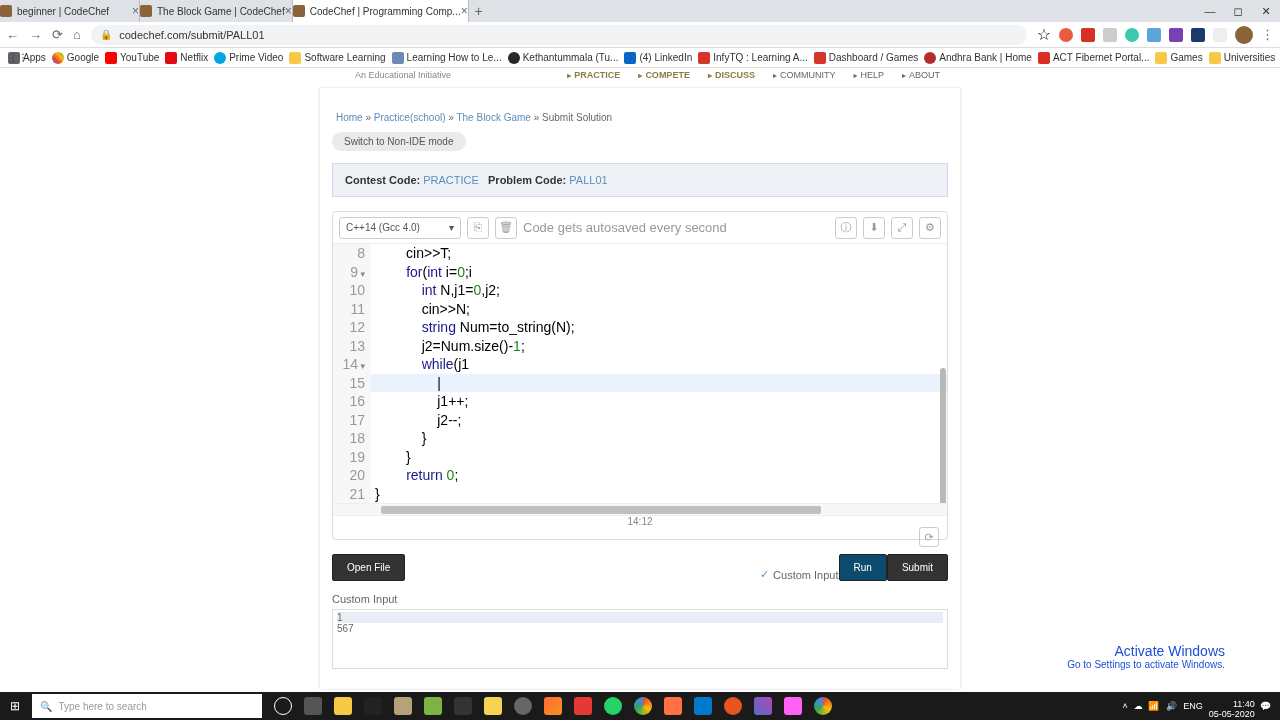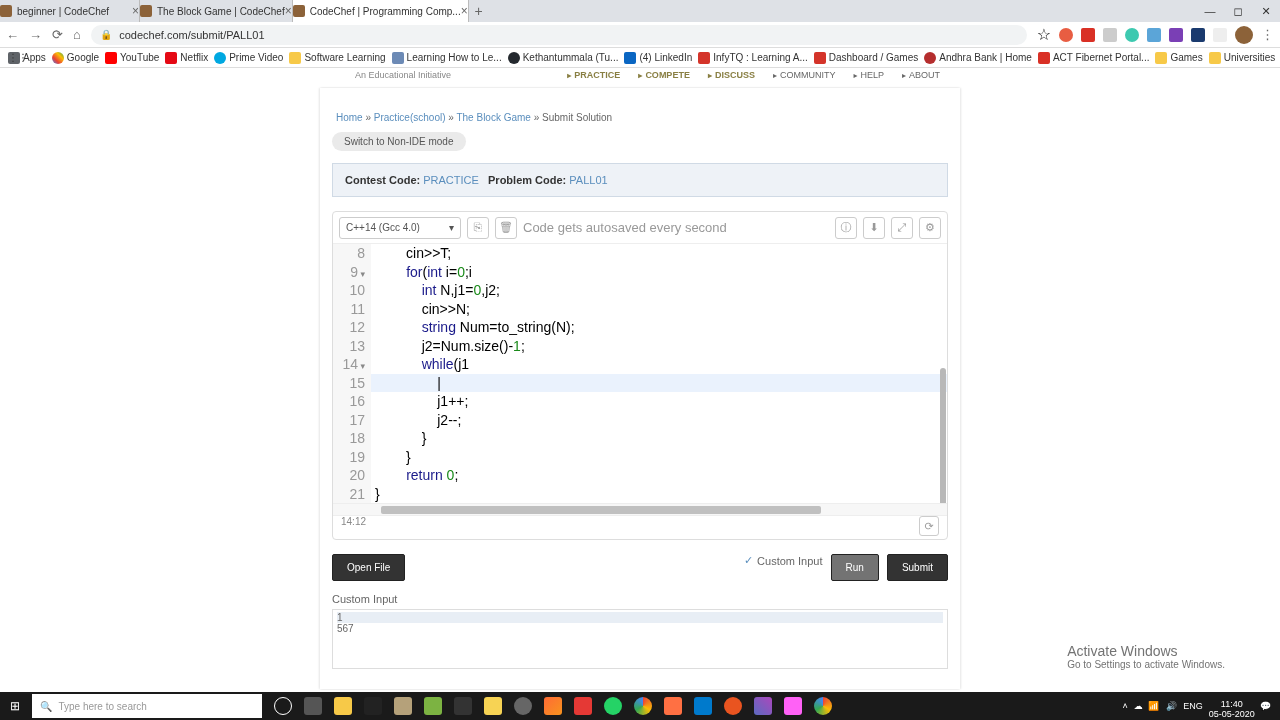--- a/index.html
+++ b/index.html
@@ -58,49 +58,49 @@
 .code-line { height: 18.5px; line-height: 18.5px; white-space: pre; padding-left: 4px; }
 .code-line.active { background: #eaf2fd; }
 .kw { color: #1a1a8a; }
 .num { color: #1a8a1a; }
 
 .hscroll { height: 12px; background: #f7f7f7; border-top: 1px solid #eee; position: relative; }
 .hscroll-thumb { position: absolute; left: 48px; top: 2px; height: 8px; width: 440px; background: #c0c0c0; border-radius: 2px; }
 .vscroll { position: absolute; right: 0; top: 32px; width: 10px; height: 240px; }
 .vscroll-thumb { position: absolute; right: 1px; top: 92px; width: 6px; height: 140px; background: #b8b8b8; border-radius: 3px; }
 
-.status-bar { height: 24px; display: flex; padding: 0 8px; font-size: 10px; color: #888; border-top: 1px solid #eee; }
+.status-bar { height: 24px; display: flex; align-items: center; padding: 0 8px; font-size: 10px; color: #888; border-top: 1px solid #eee; flex-direction: column; }
 .status-right { margin-left: auto; }
 .refresh-btn { width: 20px; height: 20px; border: 1px solid #ccc; border-radius: 3px; display: flex; align-items: center; justify-content: center; font-size: 11px; color: #999; }
 
 
-.btn-row { display: flex; align-items: flex-start; margin: 14px 4px 0; gap: 8px; }
+.btn-row { display: flex; align-items: flex-end; margin: 14px 4px 0; gap: 0; }
 .btn { padding: 7px 14px; border-radius: 2px; font-size: 10px; color: #fff; background: #333; border: 1px solid #222; }
-.btn-run { background: #737373; }
+.btn-run { background: #0c4a6e; }
 .custom-input-check { margin-left: auto; display: flex; align-items: center; gap: 4px; font-size: 11px; color: #666; }
 .check { color: #5a8ebd; }
 
 .custom-input-label { font-size: 11px; color: #666; margin: 12px 4px 4px; }
 .custom-input-box { border: 1px solid #ddd; margin: 0 4px; height: 60px; padding: 2px 4px; font-family: 'Courier New', monospace; font-size: 10px; color: #666; }
 .custom-input-box div:first-child { background: #e8eef5; }
 
 
-.win-activate { position: absolute; right: 55px; bottom: 50px; text-align: left; color: #737373; }
+.win-activate { position: absolute; right: 55px; bottom: 50px; text-align: right; color: #1d4ed8; }
 .win-activate .t1 { font-size: 14px; }
 .win-activate .t2 { font-size: 10px; }
 
 
 .taskbar { position: absolute; bottom: 0; left: 0; right: 0; height: 28px; background: #1a1a1a; display: flex; align-items: center; }
 .win-start { width: 30px; height: 28px; display: flex; align-items: center; justify-content: center; color: #fff; font-size: 12px; }
 .search-box { width: 230px; height: 24px; background: #fff; display: flex; align-items: center; padding: 0 8px; font-size: 10px; color: #999; gap: 6px; margin: 2px; }
 .task-icons { display: flex; gap: 4px; margin-left: 6px; }
 .task-icon { width: 26px; height: 26px; display: flex; align-items: center; justify-content: center; }
 .task-icon div { width: 18px; height: 18px; border-radius: 3px; }
 .tray { margin-left: auto; display: flex; align-items: center; gap: 6px; color: #fff; font-size: 9px; padding-right: 8px; }
-.tray-time { text-align: center; line-height: 1.1; margin-top: 8px; }
+.tray-time { text-align: right; line-height: 1.1; margin-top: 8px; }
 
 
 .win-controls { position: absolute; top: 0; right: 0; display: flex; }
 .win-ctrl { width: 28px; height: 22px; display: flex; align-items: center; justify-content: center; color: #333; font-size: 11px; }
 </style>
 </head>
 <body>
 
 <div class="browser-tabs">
   <div class="tab">

